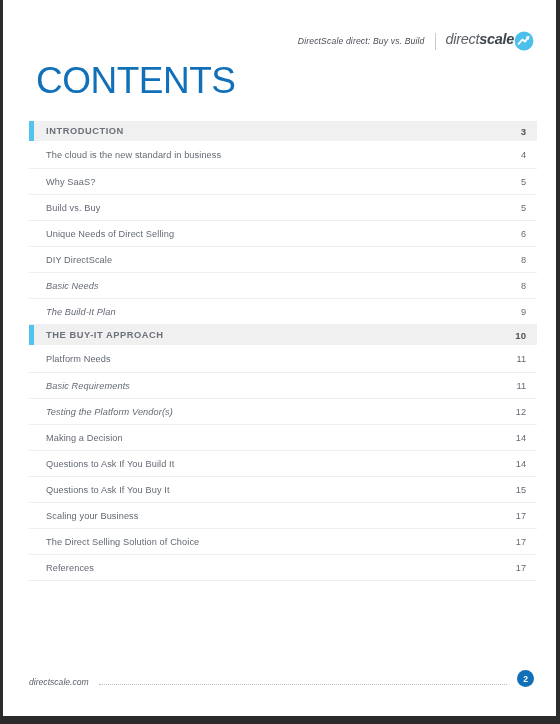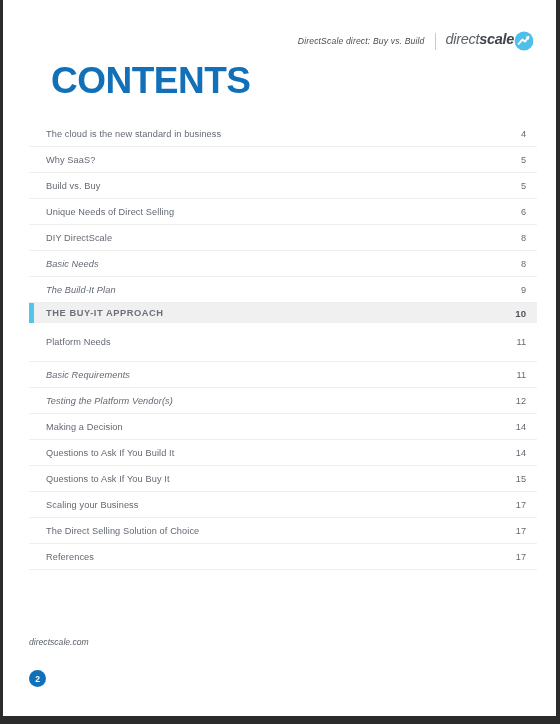--- a/index.html
+++ b/index.html
@@ -56,24 +56,24 @@
     color: #5d6268;
     letter-spacing: -0.3px;
     white-space: nowrap;
   }
   .logo-text b { color: #3f444b; font-weight: 700; }
   .logo-mark { display: block; }
 
   
   .page-title {
     position: absolute;
-    left: 48px;
+    left: 33px;
     top: 62px;
     font-size: 37px;
-    font-weight: 700;
+    font-weight: 400;
     color: #1170b8;
     letter-spacing: -0.5px;
     line-height: 1;
   }
 
   
   .toc {
     position: absolute;
     left: 26px;
     top: 121px;
@@ -128,32 +128,31 @@
   }
   .row.entry.italic .row-label {
     font-style: italic;
   }
   .row.entry .row-page {
     font-size: 9.2px;
     color: #636973;
   }
 
   
-  .row.section + .row.entry { height: 39px; }
+  .row.section + .row.entry { height: 28px; }
 
   
   .footer {
     position: absolute;
     left: 26px;
     right: 22px;
     bottom: 29px;
     display: flex;
-    align-items: flex-start;
+    align-items: flex-end;
     gap: 10px;
-    flex-direction: column;
   }
   .footer-site {
     font-size: 8.6px;
     font-style: italic;
     color: #5a5f67;
     white-space: nowrap;
   }
   .footer-dots {
     flex: 1;
     height: 1px;
@@ -188,20 +187,24 @@
         <circle cx="10" cy="10" r="9.4" fill="#4cc0ea"></circle>
         <path d="M4.6 12.9 L8.4 8.6 L10.9 10.6 L14.4 6.1" stroke="#ffffff" stroke-width="1.9" fill="none" stroke-linecap="round" stroke-linejoin="round"></path>
         <path d="M11.6 5.5 L15.3 5.3 L15.0 9.0 Z" fill="#ffffff"></path>
       </svg>
     </span>
   </div>
 
   <div class="page-title">CONTENTS</div>
 
   <div class="toc">
+      <div class="row section">
+        <span class="row-label">INTRODUCTION</span>
+        <span class="row-page">3</span>
+      </div>
       <div class="row entry">
         <span class="row-label">The cloud is the new standard in business</span>
         <span class="row-page">4</span>
       </div>
       <div class="row entry">
         <span class="row-label">Why SaaS?</span>
         <span class="row-page">5</span>
       </div>
       <div class="row entry">
         <span class="row-label">Build vs. Buy</span>

